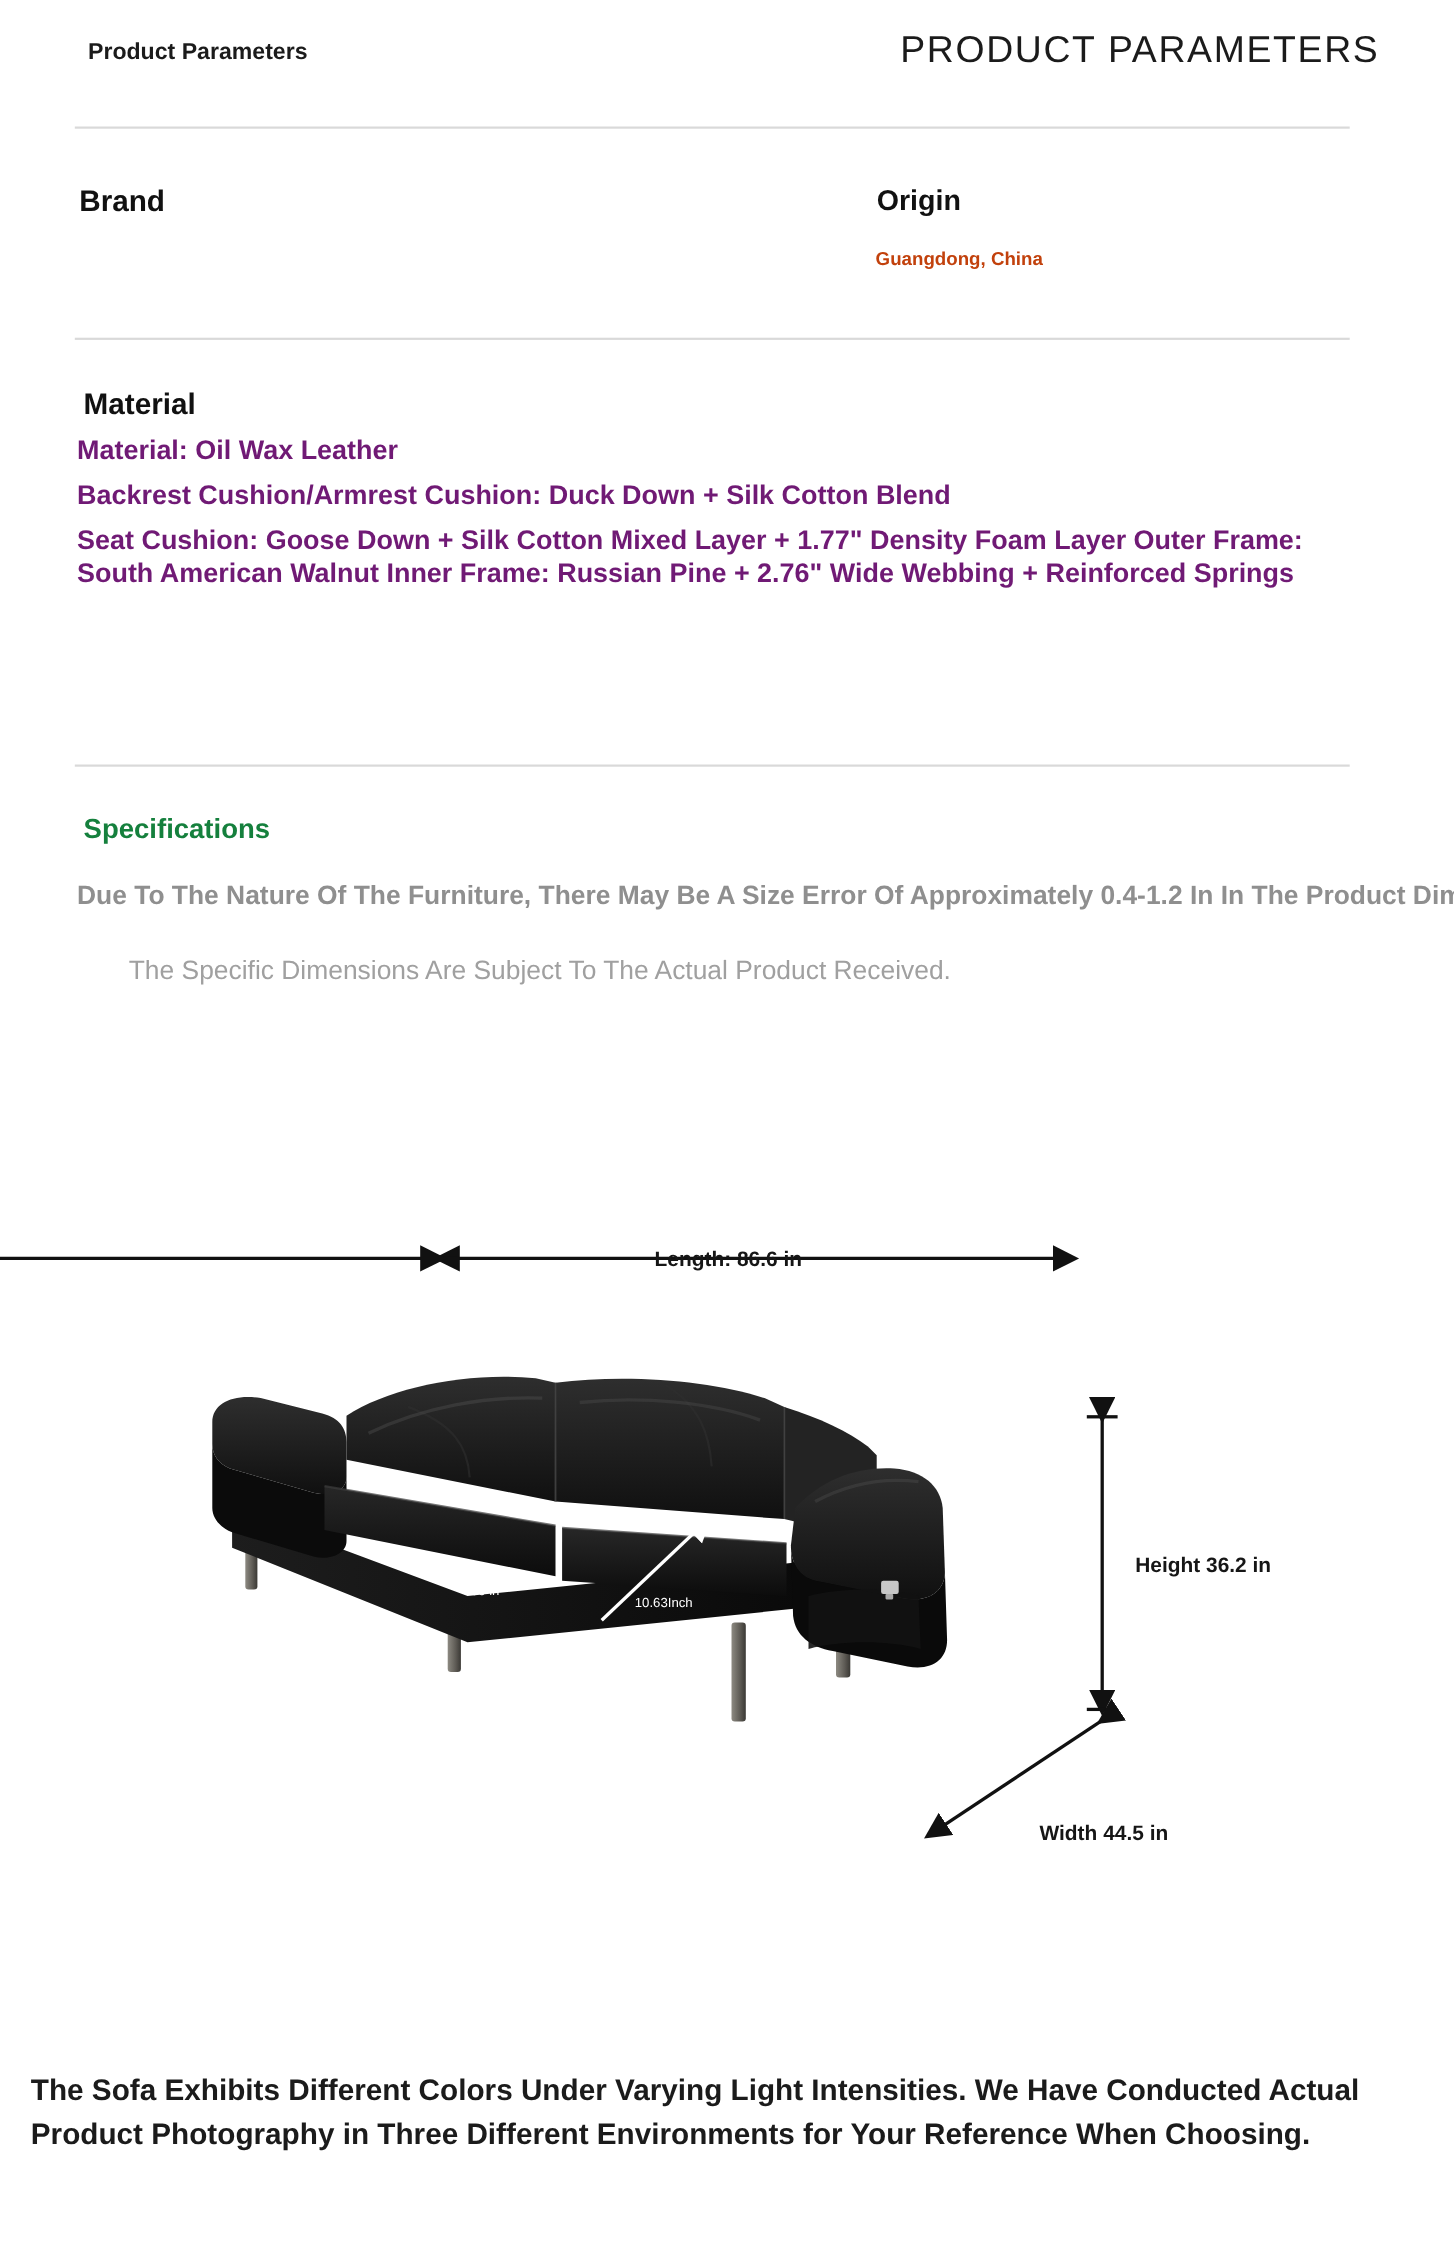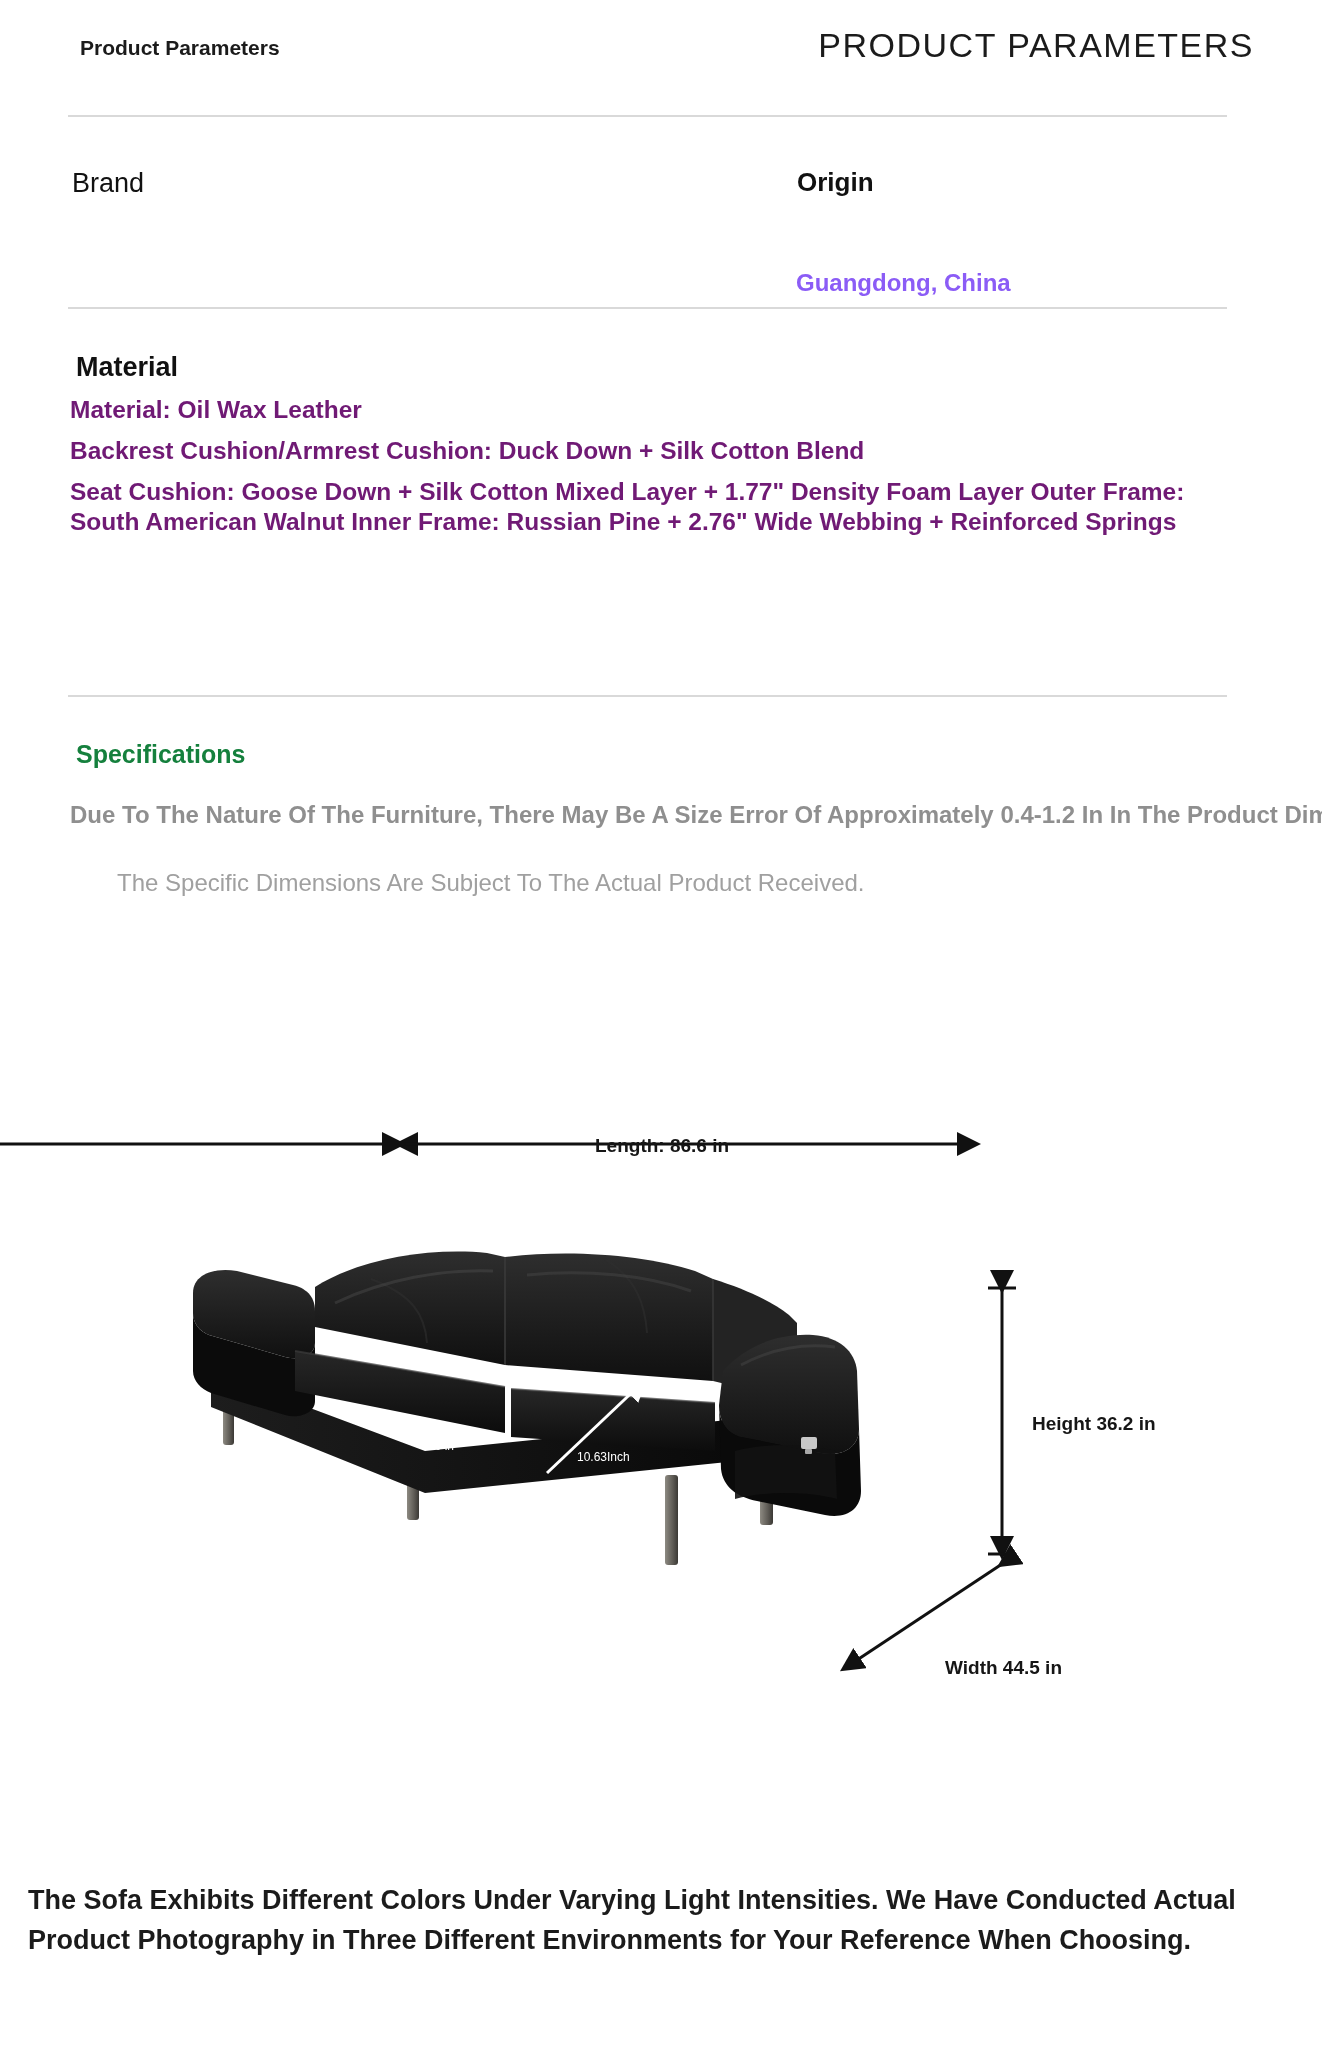--- a/index.html
+++ b/index.html
@@ -57,21 +57,21 @@
   .rule.r1 { top: 115px; }
   .rule.r2 { top: 307px; }
   .rule.r3 { top: 695px; }
 
   
   .brand-label {
     position: absolute;
     left: 72px;
     top: 168px;
     font-size: 27px;
-    font-weight: normal;
+    font-weight: bold;
     color: #111;
     text-align: center;
   }
   .brand-value {
     position: absolute;
     left: 76px;
     top: 225px;
     font-size: 26px;
     font-weight: bold;
     color: #8c8c8c;
@@ -81,24 +81,23 @@
     left: 797px;
     top: 167px;
     font-size: 26px;
     font-weight: bold;
     color: #111;
   }
   .origin-value {
     position: absolute;
     left: 796px;
     top: 226px;
-    font-size: 24px;
-    font-weight: bold;
-    color: #8b5cf6;
-    margin-top: 43px;
+    font-size: 17px;
+    font-weight: bold;
+    color: #c2410c;
   }
 
   
   .material-label {
     position: absolute;
     left: 76px;
     top: 352px;
     font-size: 27px;
     font-weight: bold;
     color: #111;

